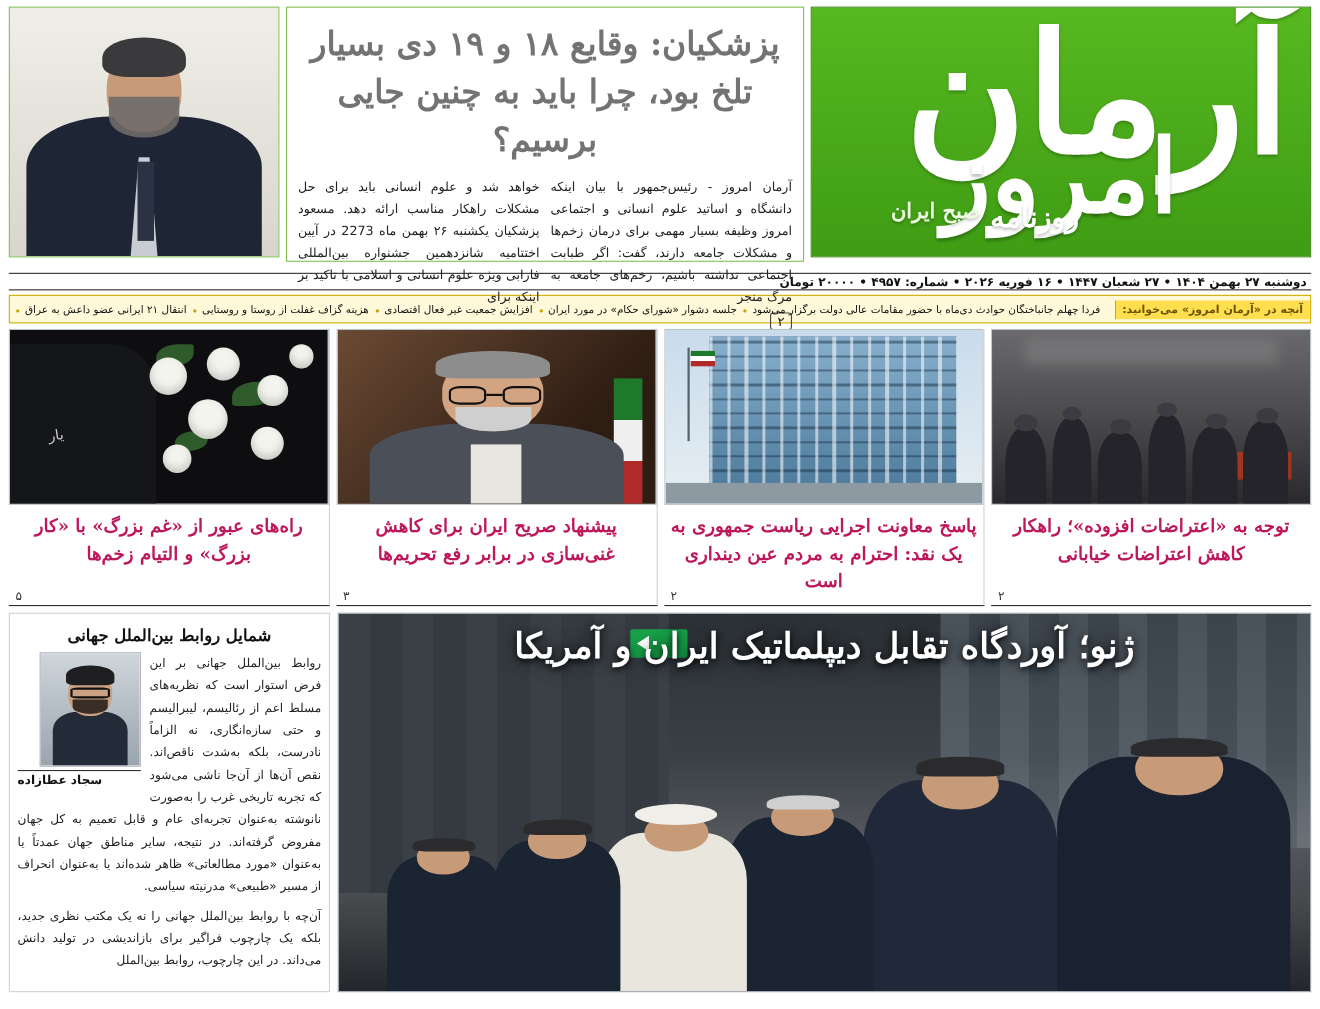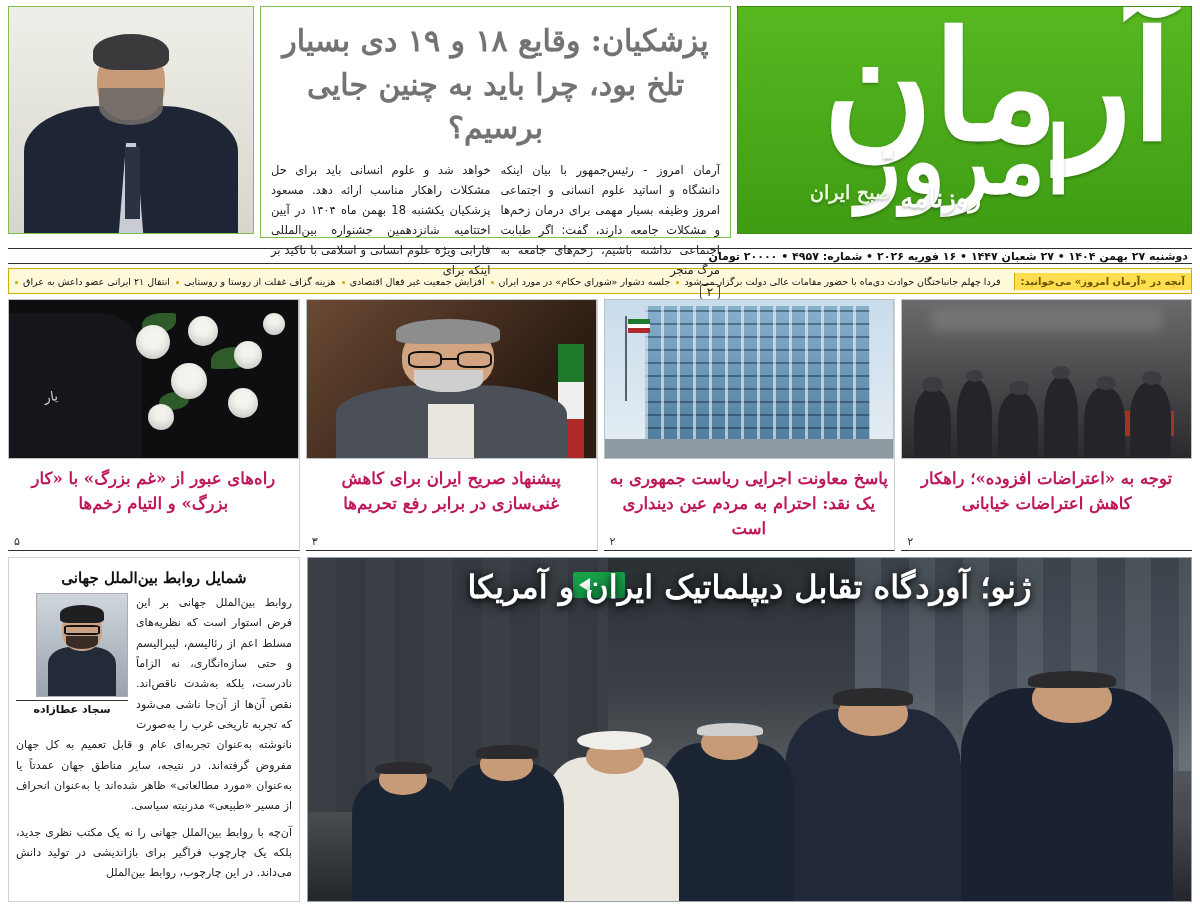--- a/index.html
+++ b/index.html
@@ -130,21 +130,21 @@
   .op-badge {
     background:#2e8b22; color:#fff; font-size:11px; font-weight:bold;
     padding:2px 12px; display:inline-block; margin:2px auto 4px auto;
   }
   .op-badge-wrap { text-align:center; border-bottom:1px solid #2e8b22; padding-bottom:3px;}
   .op-title {
     font-family:"DejaVu Serif", serif; font-weight:bold; font-size:15px;
     text-align:center; margin:7px 0 6px 0;
   }
   .op-body { font-size:11px; line-height:1.85; text-align:justify; color:#222; }
-  .op-author-box { float:left; margin:0 8px 4px 0; width:112px; text-align:center; }
+  .op-author-box { float:left; margin:0 8px 4px 0; width:112px; text-align:left; }
   .op-author-photo { width:92px; height:104px; border:1px solid #aab; overflow:hidden; position:relative; }
   .op-author-name { font-size:11px; font-weight:bold; border-top:1px solid #333; margin-top:3px; padding-top:2px;}
 
   
   
   .art-pez { background:linear-gradient(160deg,#e8e6df 0%, #dcd9d0 45%, #cfd3cf 100%); }
   .art-pez .wall { position:absolute; inset:0; background:linear-gradient(180deg,#efeee8,#d8d6cc); }
   .art-pez .body { position:absolute; left:6%; right:6%; bottom:0; height:56%; background:#1e2636; border-radius:36% 36% 0 0; }
   .art-pez .shirt { position:absolute; left:40%; width:20%; bottom:0; height:40%; background:#c9ccd2; clip-path:polygon(40% 0,60% 0,75% 100%,25% 100%); }
   .art-pez .tie { position:absolute; left:47.5%; width:6%; bottom:6%; height:32%; background:#2b3244; }
@@ -233,21 +233,21 @@
       <div class="logo-word logo-main">آرمان</div>
       <div class="logo-word logo-sub">امروز</div>
       <div class="logo-word logo-tiny">روزنامه</div>
       <div class="logo-word logo-tiny2">صبح ایران</div>
     </div>
 
     <div class="headline-block">
       <div class="headline-main">پزشکیان: وقایع ۱۸ و ۱۹ دی بسیار تلخ بود، چرا باید به چنین جایی برسیم؟</div>
       <div class="headline-body">
         <div>آرمان امروز - رئیس‌جمهور با بیان اینکه دانشگاه و اساتید علوم انسانی و اجتماعی امروز وظیفه بسیار مهمی برای درمان زخم‌ها و مشکلات جامعه دارند، گفت: اگر طبابت اجتماعی نداشته باشیم، زخم‌های جامعه به مرگ منجر</div>
-        <div>خواهد شد و علوم انسانی باید برای حل مشکلات راهکار مناسب ارائه دهد. مسعود پزشکیان یکشنبه 18 بهمن ماه ۱۴۰۴ در آیین اختتامیه شانزدهمین جشنواره بین‌المللی فارابی ویژه علوم انسانی و اسلامی با تاکید بر اینکه برای</div>
+        <div>خواهد شد و علوم انسانی باید برای حل مشکلات راهکار مناسب ارائه دهد. مسعود پزشکیان یکشنبه ۲۶ بهمن ماه 2273 در آیین اختتامیه شانزدهمین جشنواره بین‌المللی فارابی ویژه علوم انسانی و اسلامی با تاکید بر اینکه برای</div>
       </div>
       <div class="page-ref">۲</div>
     </div>
 
     <div class="photo-block">
       <div class="photo art-pez">
         <div class="wall"></div>
         <div class="body"></div>
         <div class="shirt"></div>
         <div class="tie"></div>

